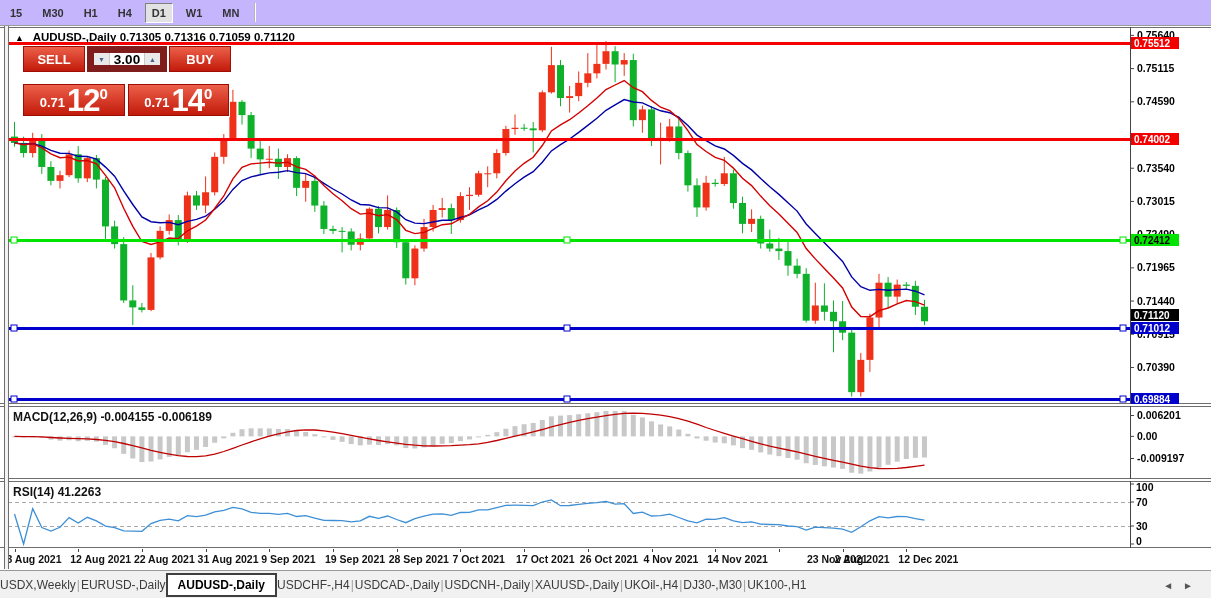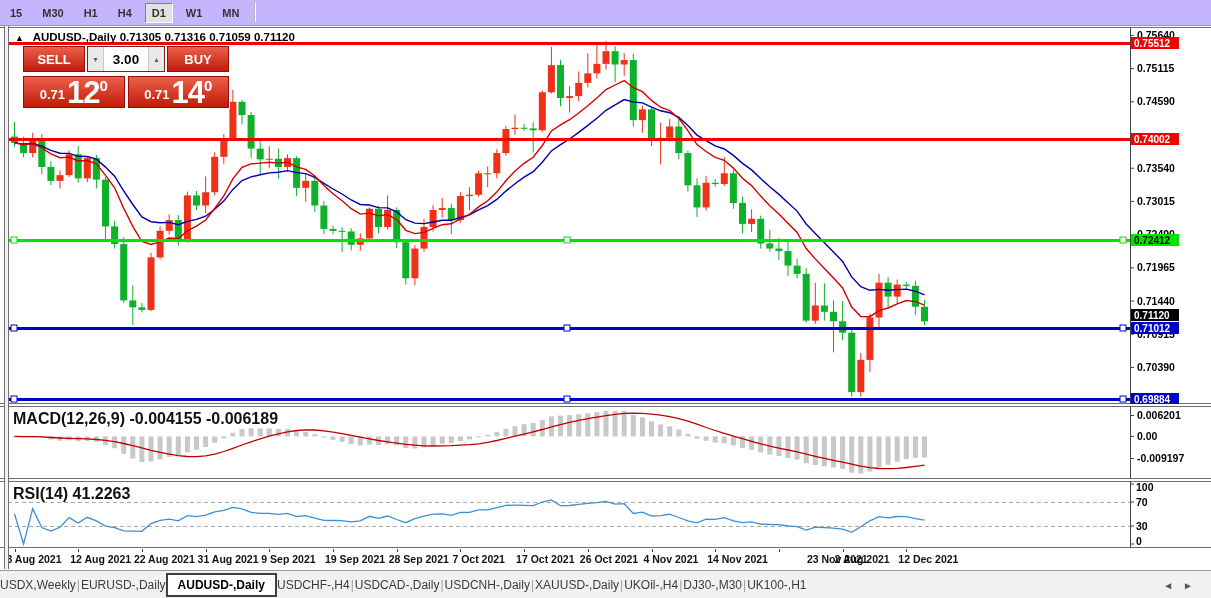--- a/index.html
+++ b/index.html
@@ -14,31 +14,31 @@
   .left-frame{position:absolute;left:4px;top:26px;width:3px;height:543px;background:#f2f2f2;
               border-left:1px solid #6e6e6e;border-right:1px solid #6e6e6e;z-index:6}
   svg{position:absolute;left:0;z-index:1}
   #title{position:absolute;left:15px;top:31px;font-size:11.5px;font-weight:700;color:#000;z-index:7;white-space:nowrap}
   #title .arr{font-size:9px;margin-right:6px}
   #trade{position:absolute;left:22px;top:45px;width:206px;z-index:9;background:#fff;padding:1px}
   .r1{display:flex;height:26px;gap:2px}
   .btn-red{background:linear-gradient(#ec6049,#c21a0b);color:#fff;border:1px solid #9c0d04;
            display:flex;align-items:center;justify-content:center;font-size:13px;font-weight:700;cursor:pointer}
   .sellbtn,.buybtn{flex:0 0 60px}
-  .spin{flex:1;display:flex;border:1px solid #7f1d1d;background:#701a75}
+  .spin{flex:1;display:flex;border:7px solid #7f1d1d;background:#701a75}
   .spin .sp{width:16px;background:#e9e9e9;border:none;color:#47648f;font-size:7px;padding:0;cursor:pointer}
   .spin .spl{border-right:1px solid #c9c9c9}.spin .spr{border-left:1px solid #c9c9c9}
   .spin input{flex:1;width:30px;min-width:0;border:none;outline:none;text-align:center;
               font-size:13.5px;font-weight:700;font-family:"Liberation Sans",sans-serif}
-  .r2{display:flex;gap:3px;margin-top:4px;height:32px}
+  .r2{display:flex;gap:3px;margin-top:12px;height:32px}
   .tile{flex:1;display:flex;align-items:flex-end;justify-content:center;padding-bottom:1px;cursor:pointer}
   .tile .sm{font-size:13px;font-weight:700;margin:0 2px 4px 0}
   .tile .big{font-size:31px;font-weight:700;line-height:27px;letter-spacing:-1px}
   .tile .sup{font-size:15px;font-weight:700;align-self:flex-start;margin-top:0}
-  .ind-h{position:absolute;font-size:16px;font-weight:700;color:#111;z-index:7;white-space:nowrap}
+  .ind-h{position:absolute;font-size:12px;font-weight:700;color:#111;z-index:7;white-space:nowrap}
   #dates{position:absolute;top:549px;left:0;width:1211px;height:20px;z-index:3;
          font-size:10.5px;font-weight:700;color:#111}
   .dt{position:absolute;top:4px;white-space:nowrap}
   .dtick{position:absolute;top:0;width:1px;height:3px;background:#444}
   #tabs{position:absolute;top:570px;left:0;width:1211px;height:28px;background:#f1f1f1;
         border-top:1px solid #999;border-bottom:1px solid #cfcfcf;display:flex;align-items:center;
         font-size:12px;color:#3c3c3c;z-index:8}
   .tab{padding:5px 0;cursor:pointer;white-space:nowrap}
   .tab.active{background:#fff;border:2px solid #3f3f3f;font-weight:700;color:#000;padding:3px 10px}
   .tab-sep{color:#a0a0a0;padding:0 1px}

